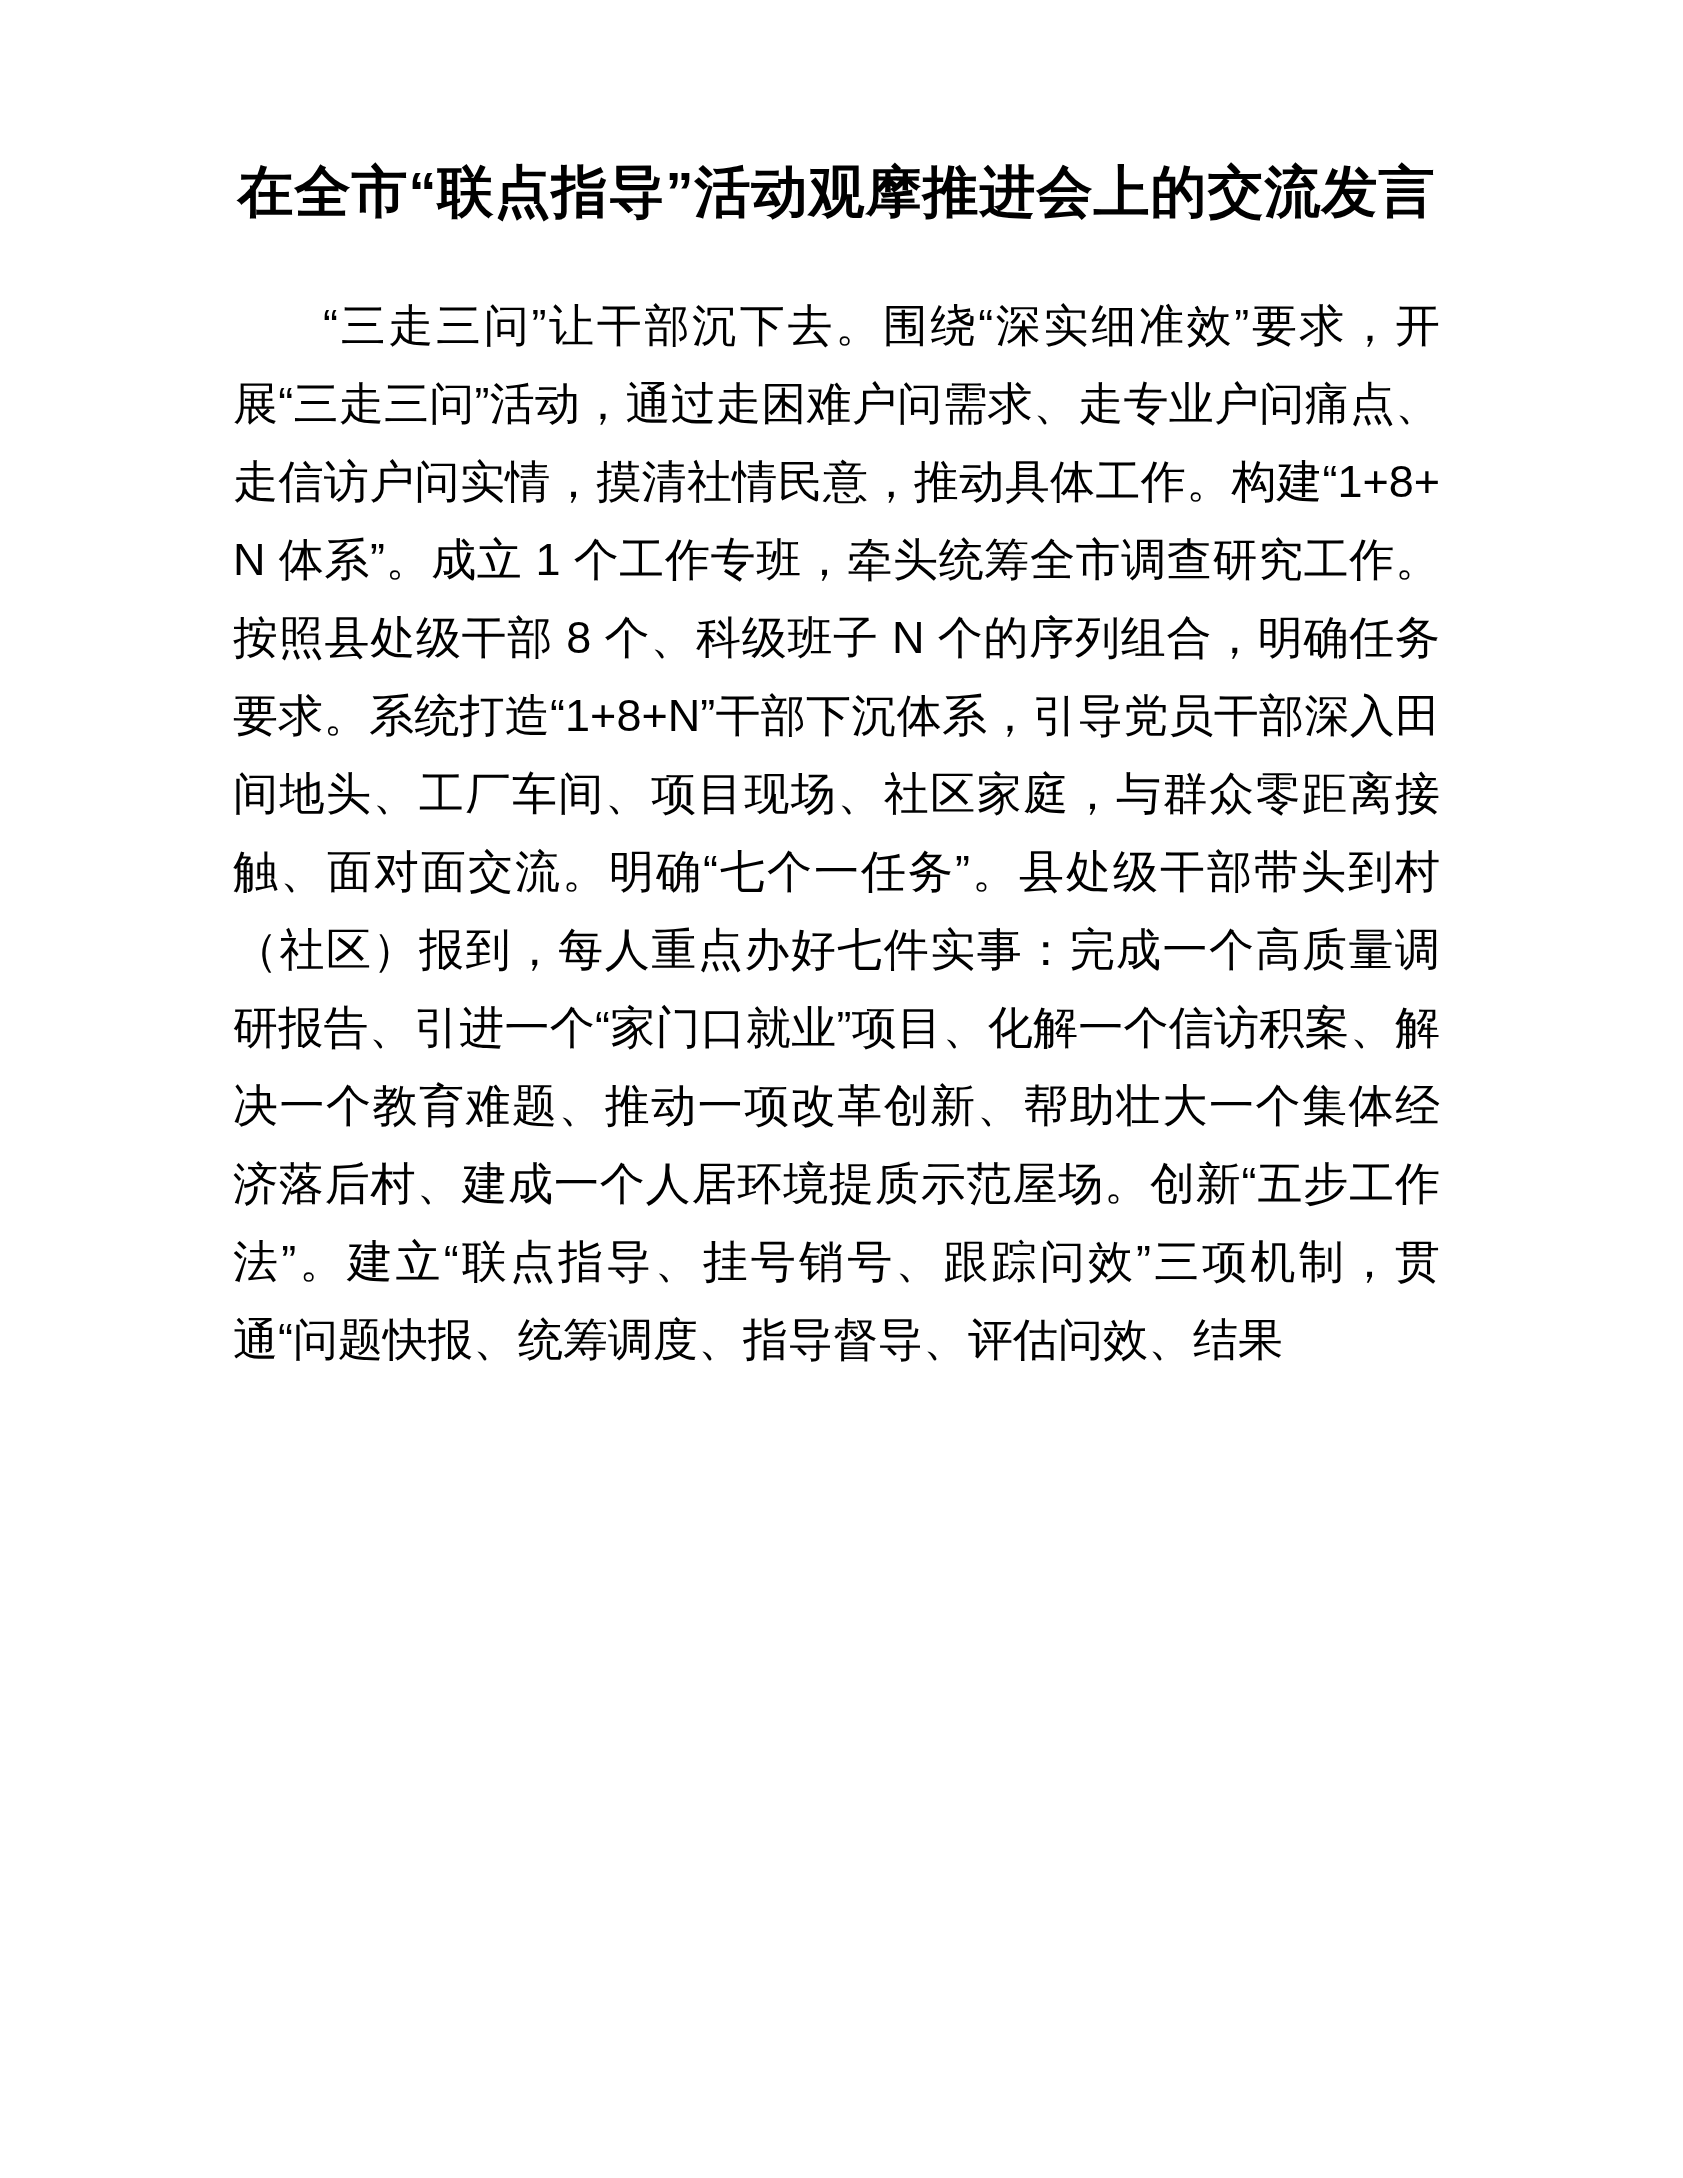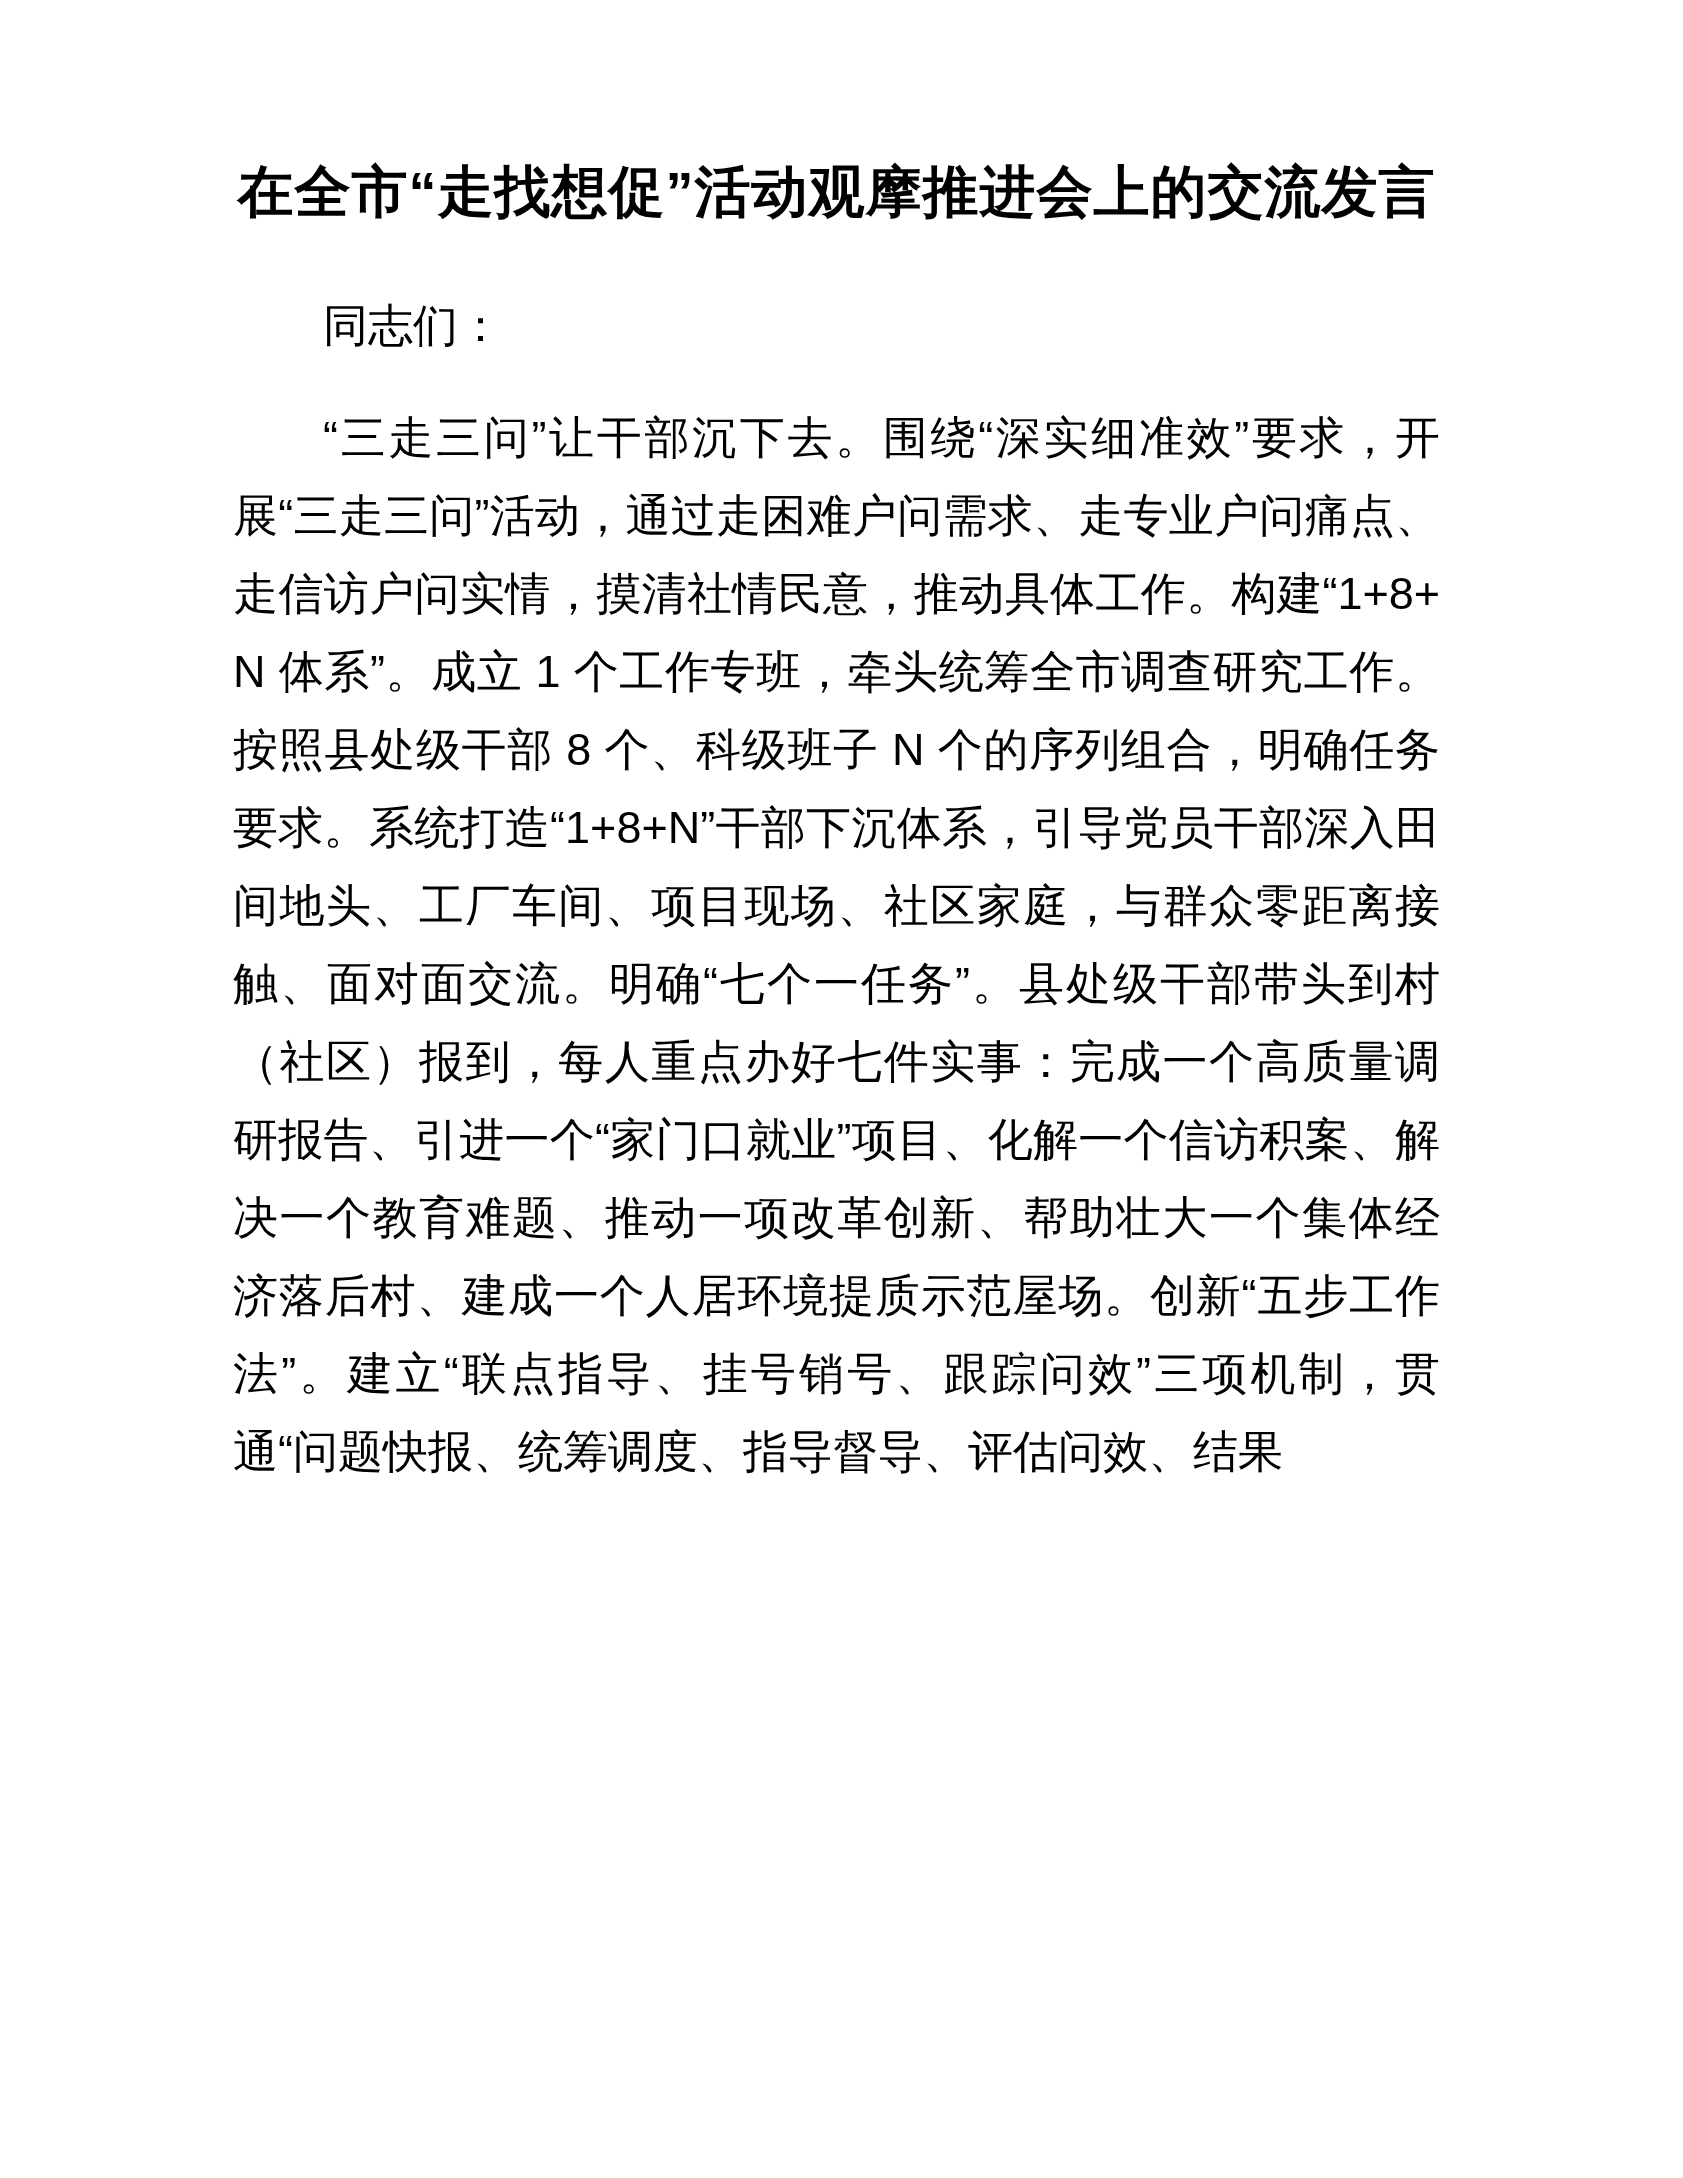--- a/index.html
+++ b/index.html
@@ -48,23 +48,22 @@
 
   .doc-body p.section {
     margin-top: 34px;
   }
 </style>
 </head>
 <body>
 
 <div class="page">
 
-  <h1 class="doc-title">在全市“走找想促”活动观摩推进会上的交流发言</h1>
+  <h1 class="doc-title">在全市“联点指导”活动观摩推进会上的交流发言</h1>
 
   <div class="doc-body">
-    <p>同志们：</p>
 
 
     <p class="section">“三走三问”让干部沉下去。围绕“深实细准效”要求，开展“三走三问”活动，通过走困难户问需求、走专业户问痛点、走信访户问实情，摸清社情民意，推动具体工作。构建“1+8+N 体系”。成立 1 个工作专班，牵头统筹全市调查研究工作。按照县处级干部 8 个、科级班子 N 个的序列组合，明确任务要求。系统打造“1+8+N”干部下沉体系，引导党员干部深入田间地头、工厂车间、项目现场、社区家庭，与群众零距离接触、面对面交流。明确“七个一任务”。县处级干部带头到村（社区）报到，每人重点办好七件实事：完成一个高质量调研报告、引进一个“家门口就业”项目、化解一个信访积案、解决一个教育难题、推动一项改革创新、帮助壮大一个集体经济落后村、建成一个人居环境提质示范屋场。创新“五步工作法”。建立“联点指导、挂号销号、跟踪问效”三项机制，贯通“问题快报、统筹调度、指导督导、评估问效、结果</p>
   </div>
 
 </div>
 
 
 </body></html>

